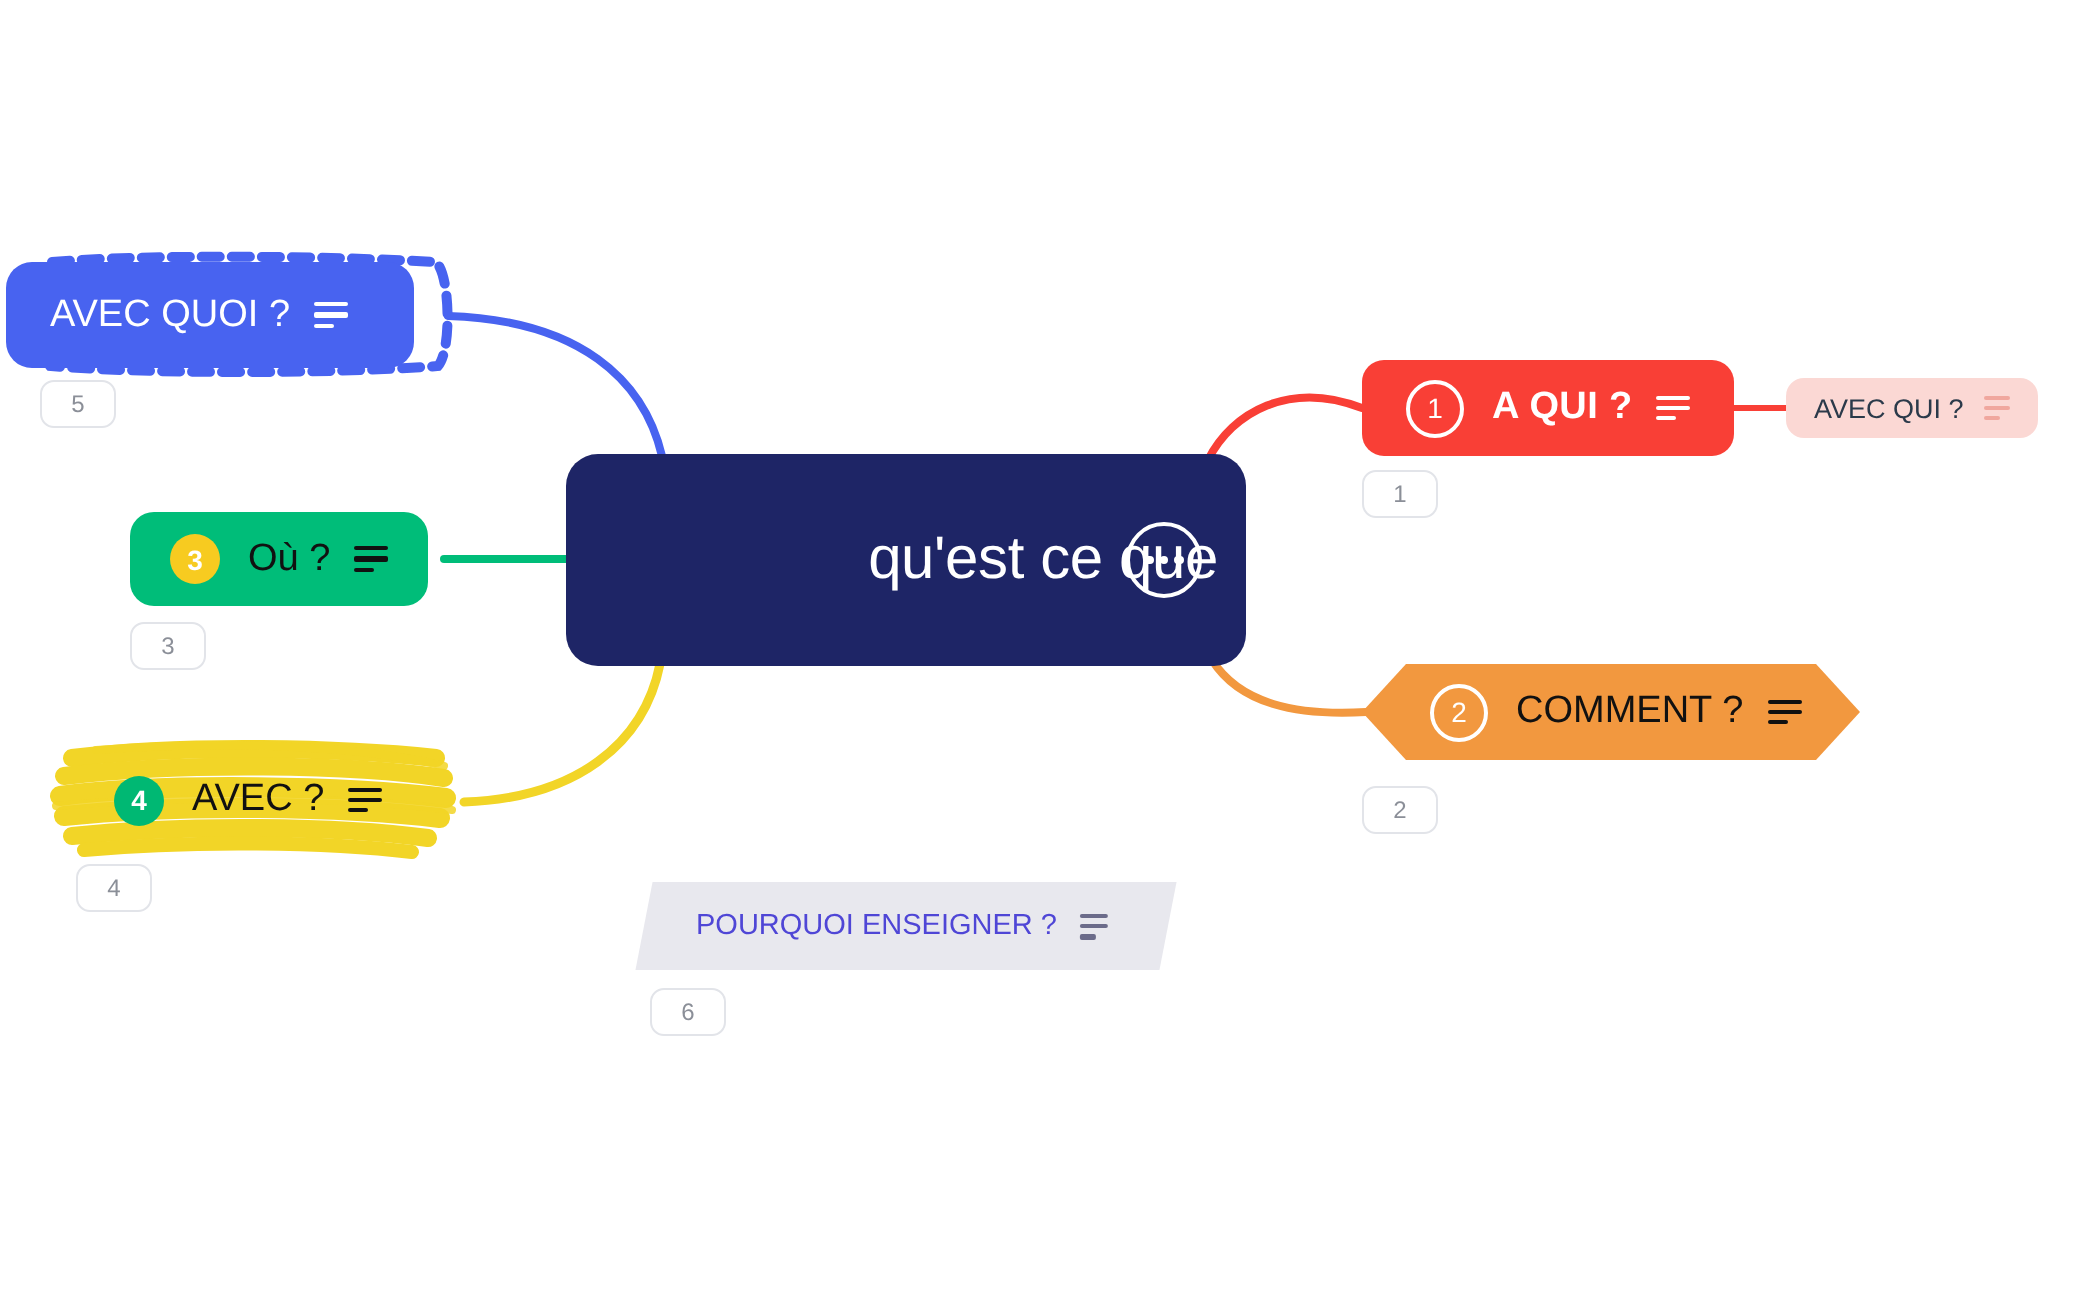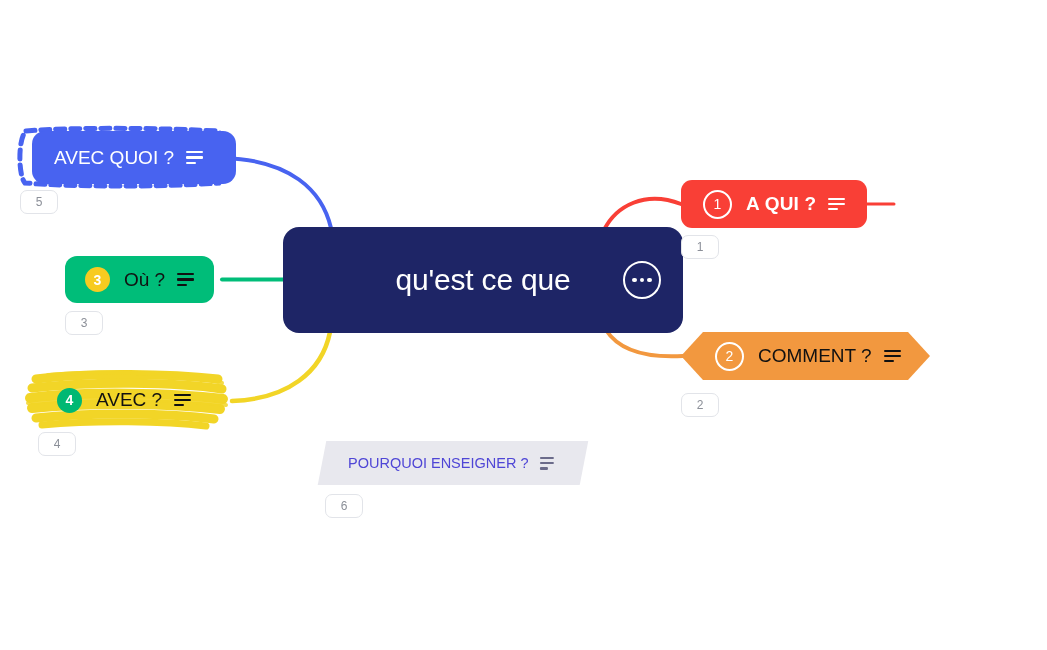--- a/index.html
+++ b/index.html
@@ -33,25 +33,25 @@
     box-sizing: border-box;
     display: flex;
     align-items: center;
     white-space: nowrap;
   }
 
   
   .central {
     left: 283px;
     top: 227px;
-    width: 400px;
+    width: 340px;
     height: 106px;
     background: #1e2566;
     border-radius: 16px;
-    justify-content: center;
+    justify-content: flex-end;
     padding: 12px 14px;
   }
   .central-label {
     color: #ffffff;
     font-size: 30px;
     line-height: 1.12;
     font-weight: 400;
     text-align: center;
     letter-spacing: -0.2px;
   }
@@ -204,21 +204,21 @@
     position: absolute;
     left: 22px;
     top: 367px;
     width: 210px;
     height: 66px;
     pointer-events: none;
   }
 
   
   .n-avecquoi {
-    left: 32px;
+    left: 3px;
     top: 131px;
     width: 204px;
     height: 53px;
     padding: 0 22px;
     background: #4863f0;
     border-radius: 13px;
     color: #ffffff;
     font-size: 19px;
   }
   .sketch-border {
@@ -285,20 +285,28 @@
     <span class="num outline">1</span>
     <span class="label">A QUI ?</span>
     <span class="hamburger">
         <span></span>
         <span></span>
         <span></span>
       </span>
   </div>
   <div class="pill" style="left:681px; top:235px;">1</div>
 
+  <div class="node n-avecqui">
+    <span class="label">AVEC QUI  ?</span>
+    <span class="hamburger">
+        <span></span>
+        <span></span>
+        <span></span>
+      </span>
+  </div>
 
   <div class="node n-comment">
     <span class="num outline">2</span>
     <span class="label">COMMENT ?</span>
     <span class="hamburger">
         <span></span>
         <span></span>
         <span></span>
       </span>
   </div>

